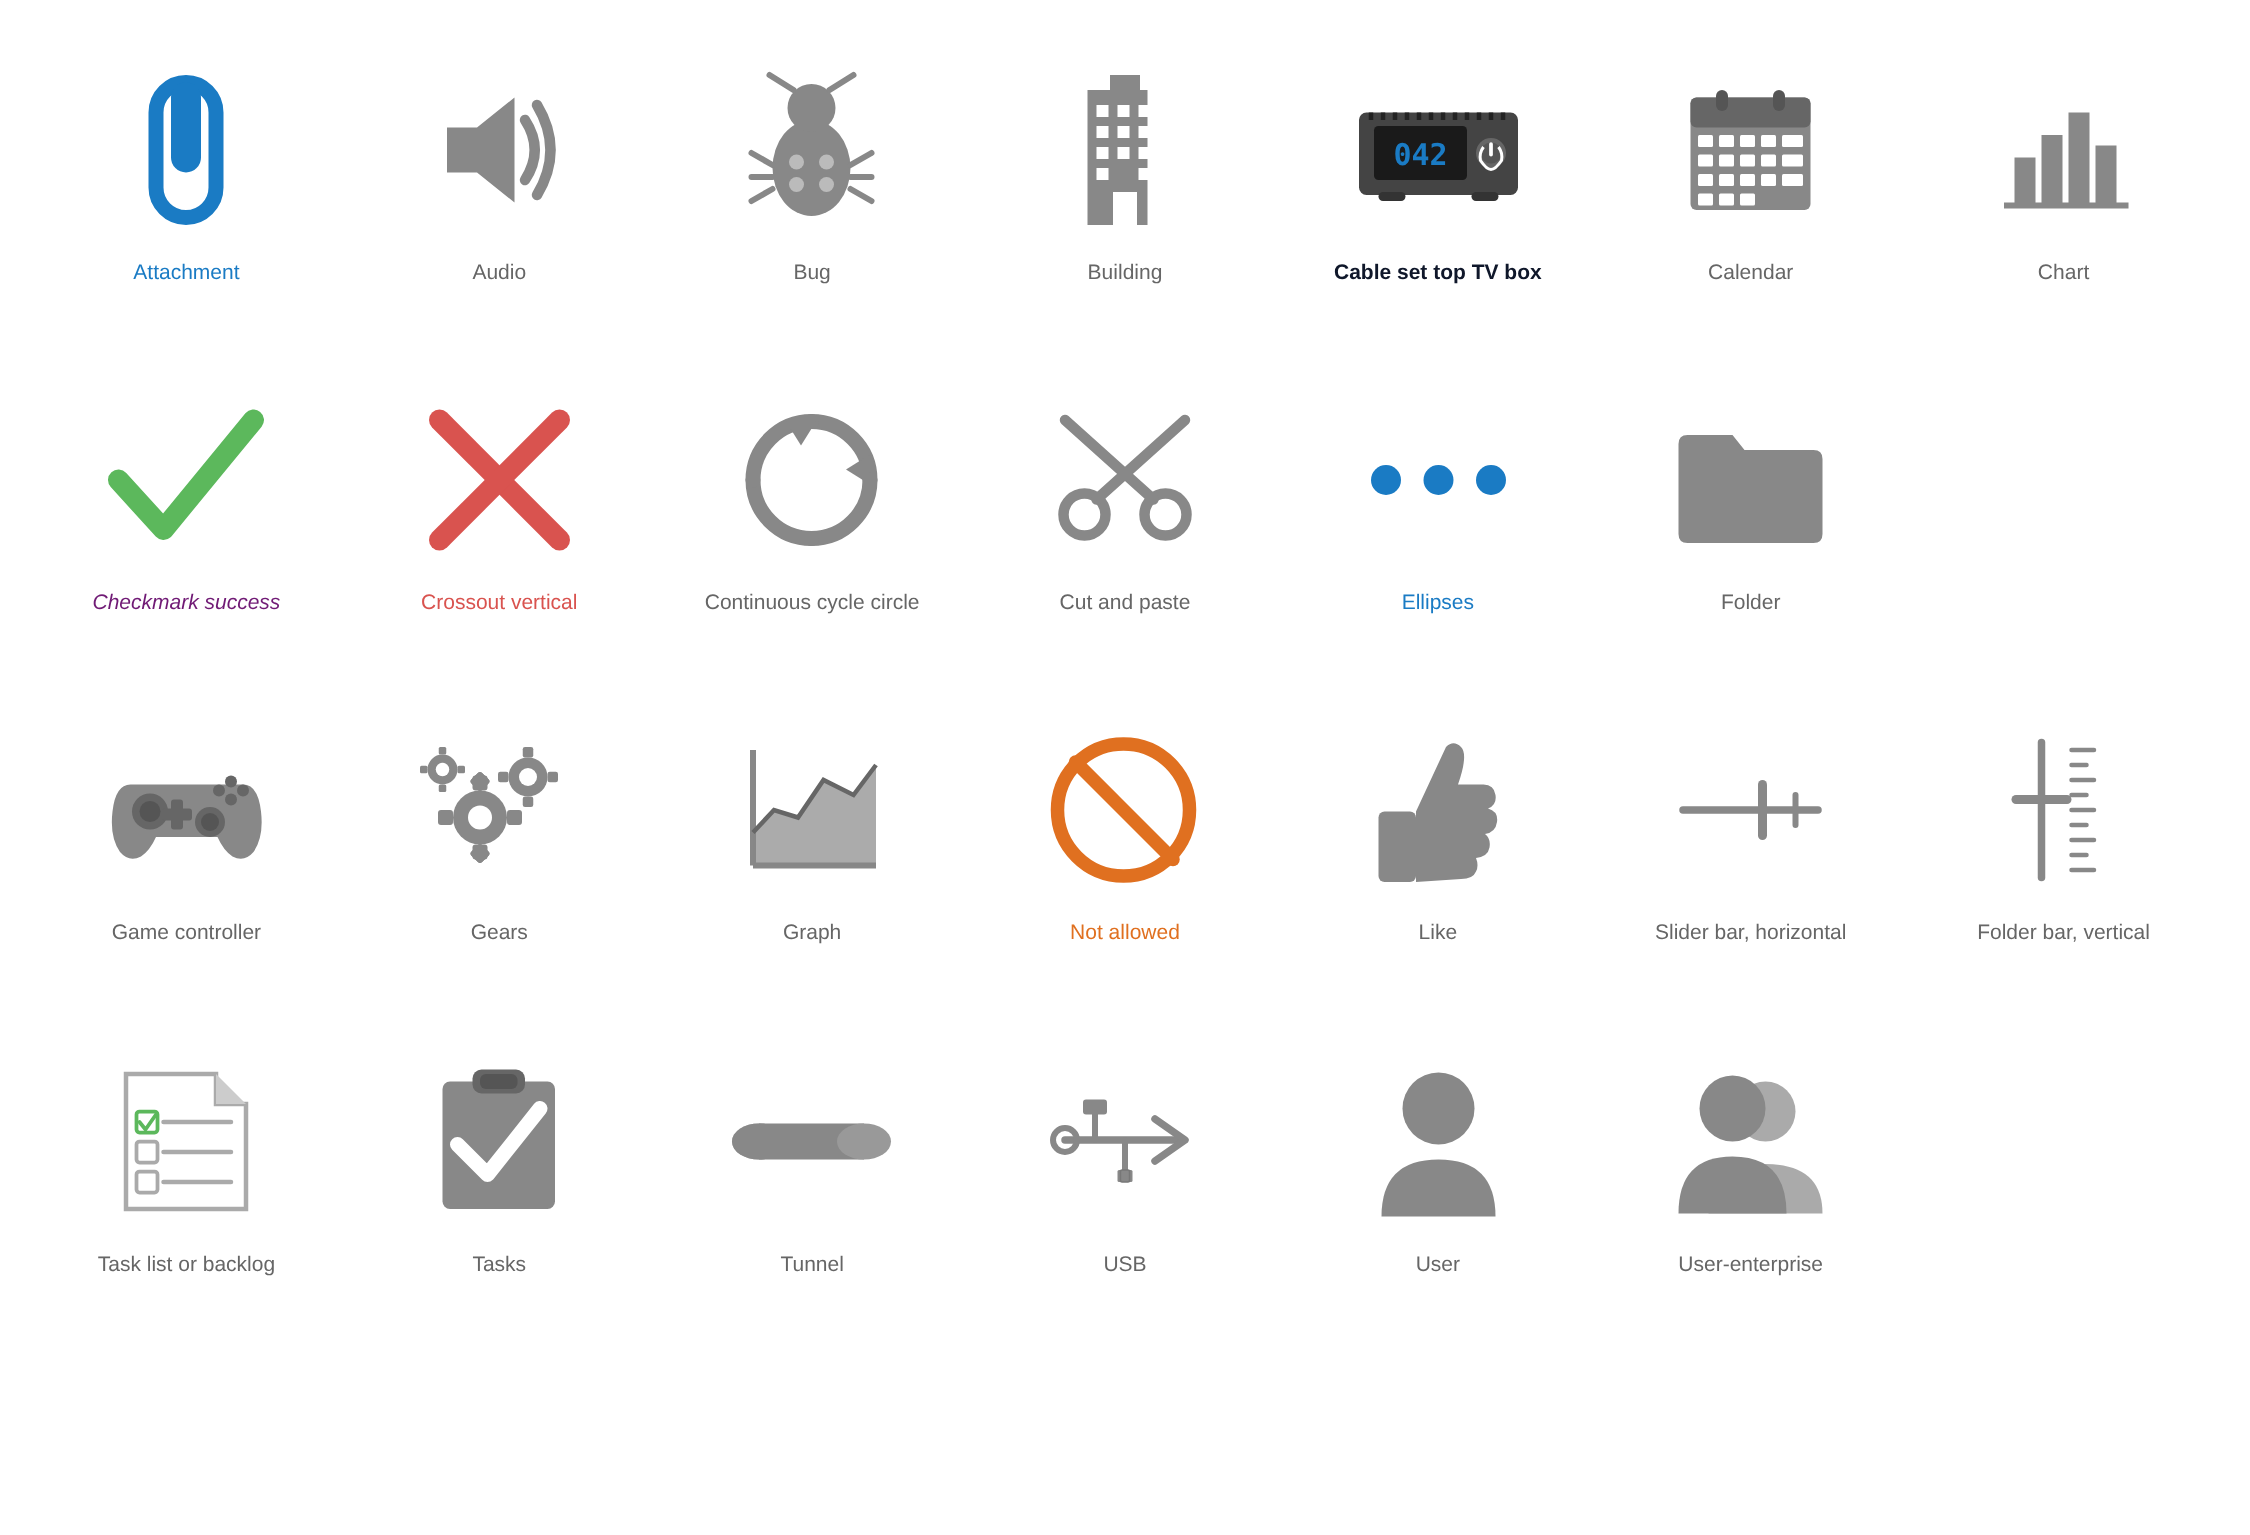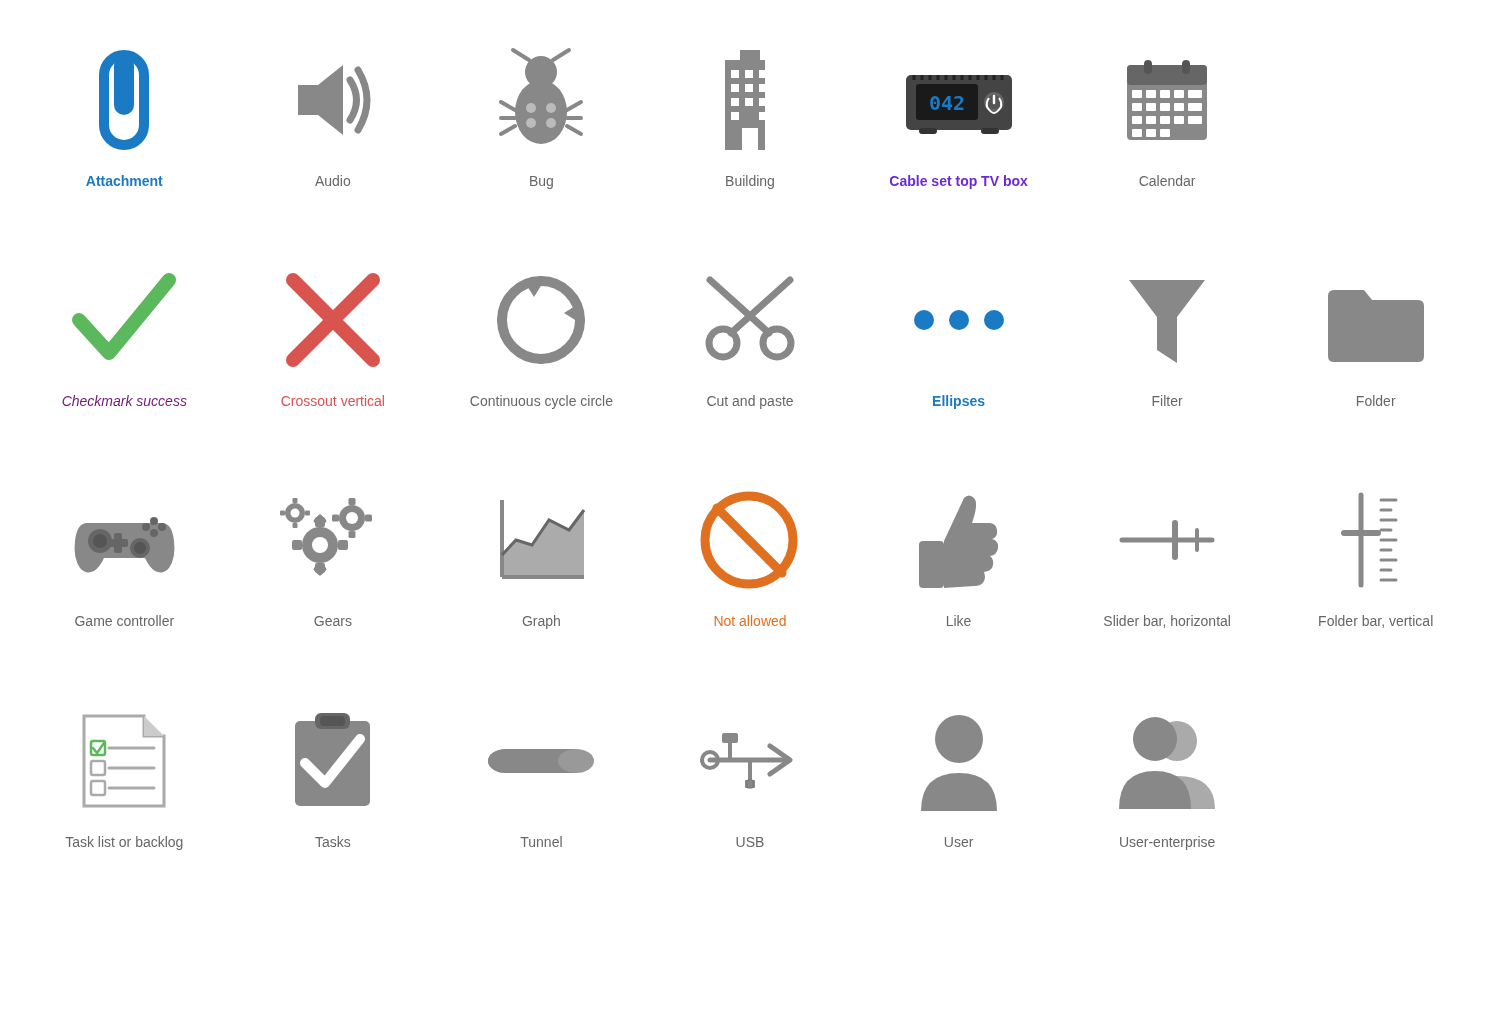--- a/index.html
+++ b/index.html
@@ -29,25 +29,25 @@
       display: flex;
       align-items: center;
       justify-content: center;
       margin-bottom: 12px;
     }
     .label {
       font-size: 14px;
       color: #666;
       line-height: 1.3;
     }
-    .label.blue { color: #1a7bc4; font-weight: 700; }
+    .label.blue { color: #1a7bc4; font-weight: 400; }
     .label.green { color: #701a75; font-weight: 500; font-style: italic; }
     .label.red { color: #d9534f; font-weight: 500; }
     .label.orange { color: #e07020; font-weight: 500; }
-    .label.bold { font-weight: 700; color: #6d28d9; }
+    .label.bold { font-weight: 700; color: #0f172a; }
 
     svg { overflow: visible; }
 
     
     .row-sep {
       grid-column: 1 / -1;
       height: 20px;
     }
   </style>
 </head>
@@ -193,20 +193,34 @@
         <rect x="52" y="61" width="10" height="8" rx="1" fill="white"></rect>
         <rect x="66" y="61" width="14" height="8" rx="1" fill="white"></rect>
         <rect x="10" y="74" width="10" height="8" rx="1" fill="white"></rect>
         <rect x="24" y="74" width="10" height="8" rx="1" fill="white"></rect>
         <rect x="38" y="74" width="10" height="8" rx="1" fill="white"></rect>
       </svg>
     </div>
     <span class="label">Calendar</span>
   </div>
 
+  <div class="icon-cell">
+    <div class="icon-area">
+      <svg width="90" height="90" viewBox="0 0 90 90">
+
+        <line x1="5" y1="82" x2="88" y2="82" stroke="#888" stroke-width="4"></line>
+
+        <rect x="12" y="50" width="14" height="32" fill="#888"></rect>
+        <rect x="30" y="35" width="14" height="47" fill="#888"></rect>
+        <rect x="48" y="20" width="14" height="62" fill="#888"></rect>
+        <rect x="66" y="42" width="14" height="40" fill="#888"></rect>
+      </svg>
+    </div>
+    <span class="label">Chart</span>
+  </div>
 
   <div class="row-sep"></div>
 
   <div class="icon-cell">
     <div class="icon-area">
       <svg width="100" height="90" viewBox="0 0 100 90">
         <polyline points="5,45 35,78 95,5" fill="none" stroke="#5cb85c" stroke-width="14" stroke-linecap="round" stroke-linejoin="round"></polyline>
       </svg>
     </div>
     <span class="label green">Checkmark success</span>
@@ -258,29 +272,20 @@
     <div class="icon-area">
       <svg width="90" height="40" viewBox="0 0 90 40">
         <circle cx="10" cy="20" r="10" fill="#1a7bc4"></circle>
         <circle cx="45" cy="20" r="10" fill="#1a7bc4"></circle>
         <circle cx="80" cy="20" r="10" fill="#1a7bc4"></circle>
       </svg>
     </div>
     <span class="label blue">Ellipses</span>
   </div>
 
-  <div class="icon-cell">
-    <div class="icon-area">
-      <svg width="80" height="90" viewBox="0 0 80 90">
-
-        <polygon points="2,5 78,5 50,42 50,88 30,75 30,42" fill="#888"></polygon>
-      </svg>
-    </div>
-    <span class="label">Filter</span>
-  </div>
 
   <div class="icon-cell">
     <div class="icon-area">
       <svg width="100" height="85" viewBox="0 0 100 85">
         <path d="M2,18 Q2,12 8,12 L38,12 L46,22 L92,22 Q98,22 98,28 L98,78 Q98,84 92,84 L8,84 Q2,84 2,78 Z" fill="#888"></path>
       </svg>
     </div>
     <span class="label">Folder</span>
   </div>
 

